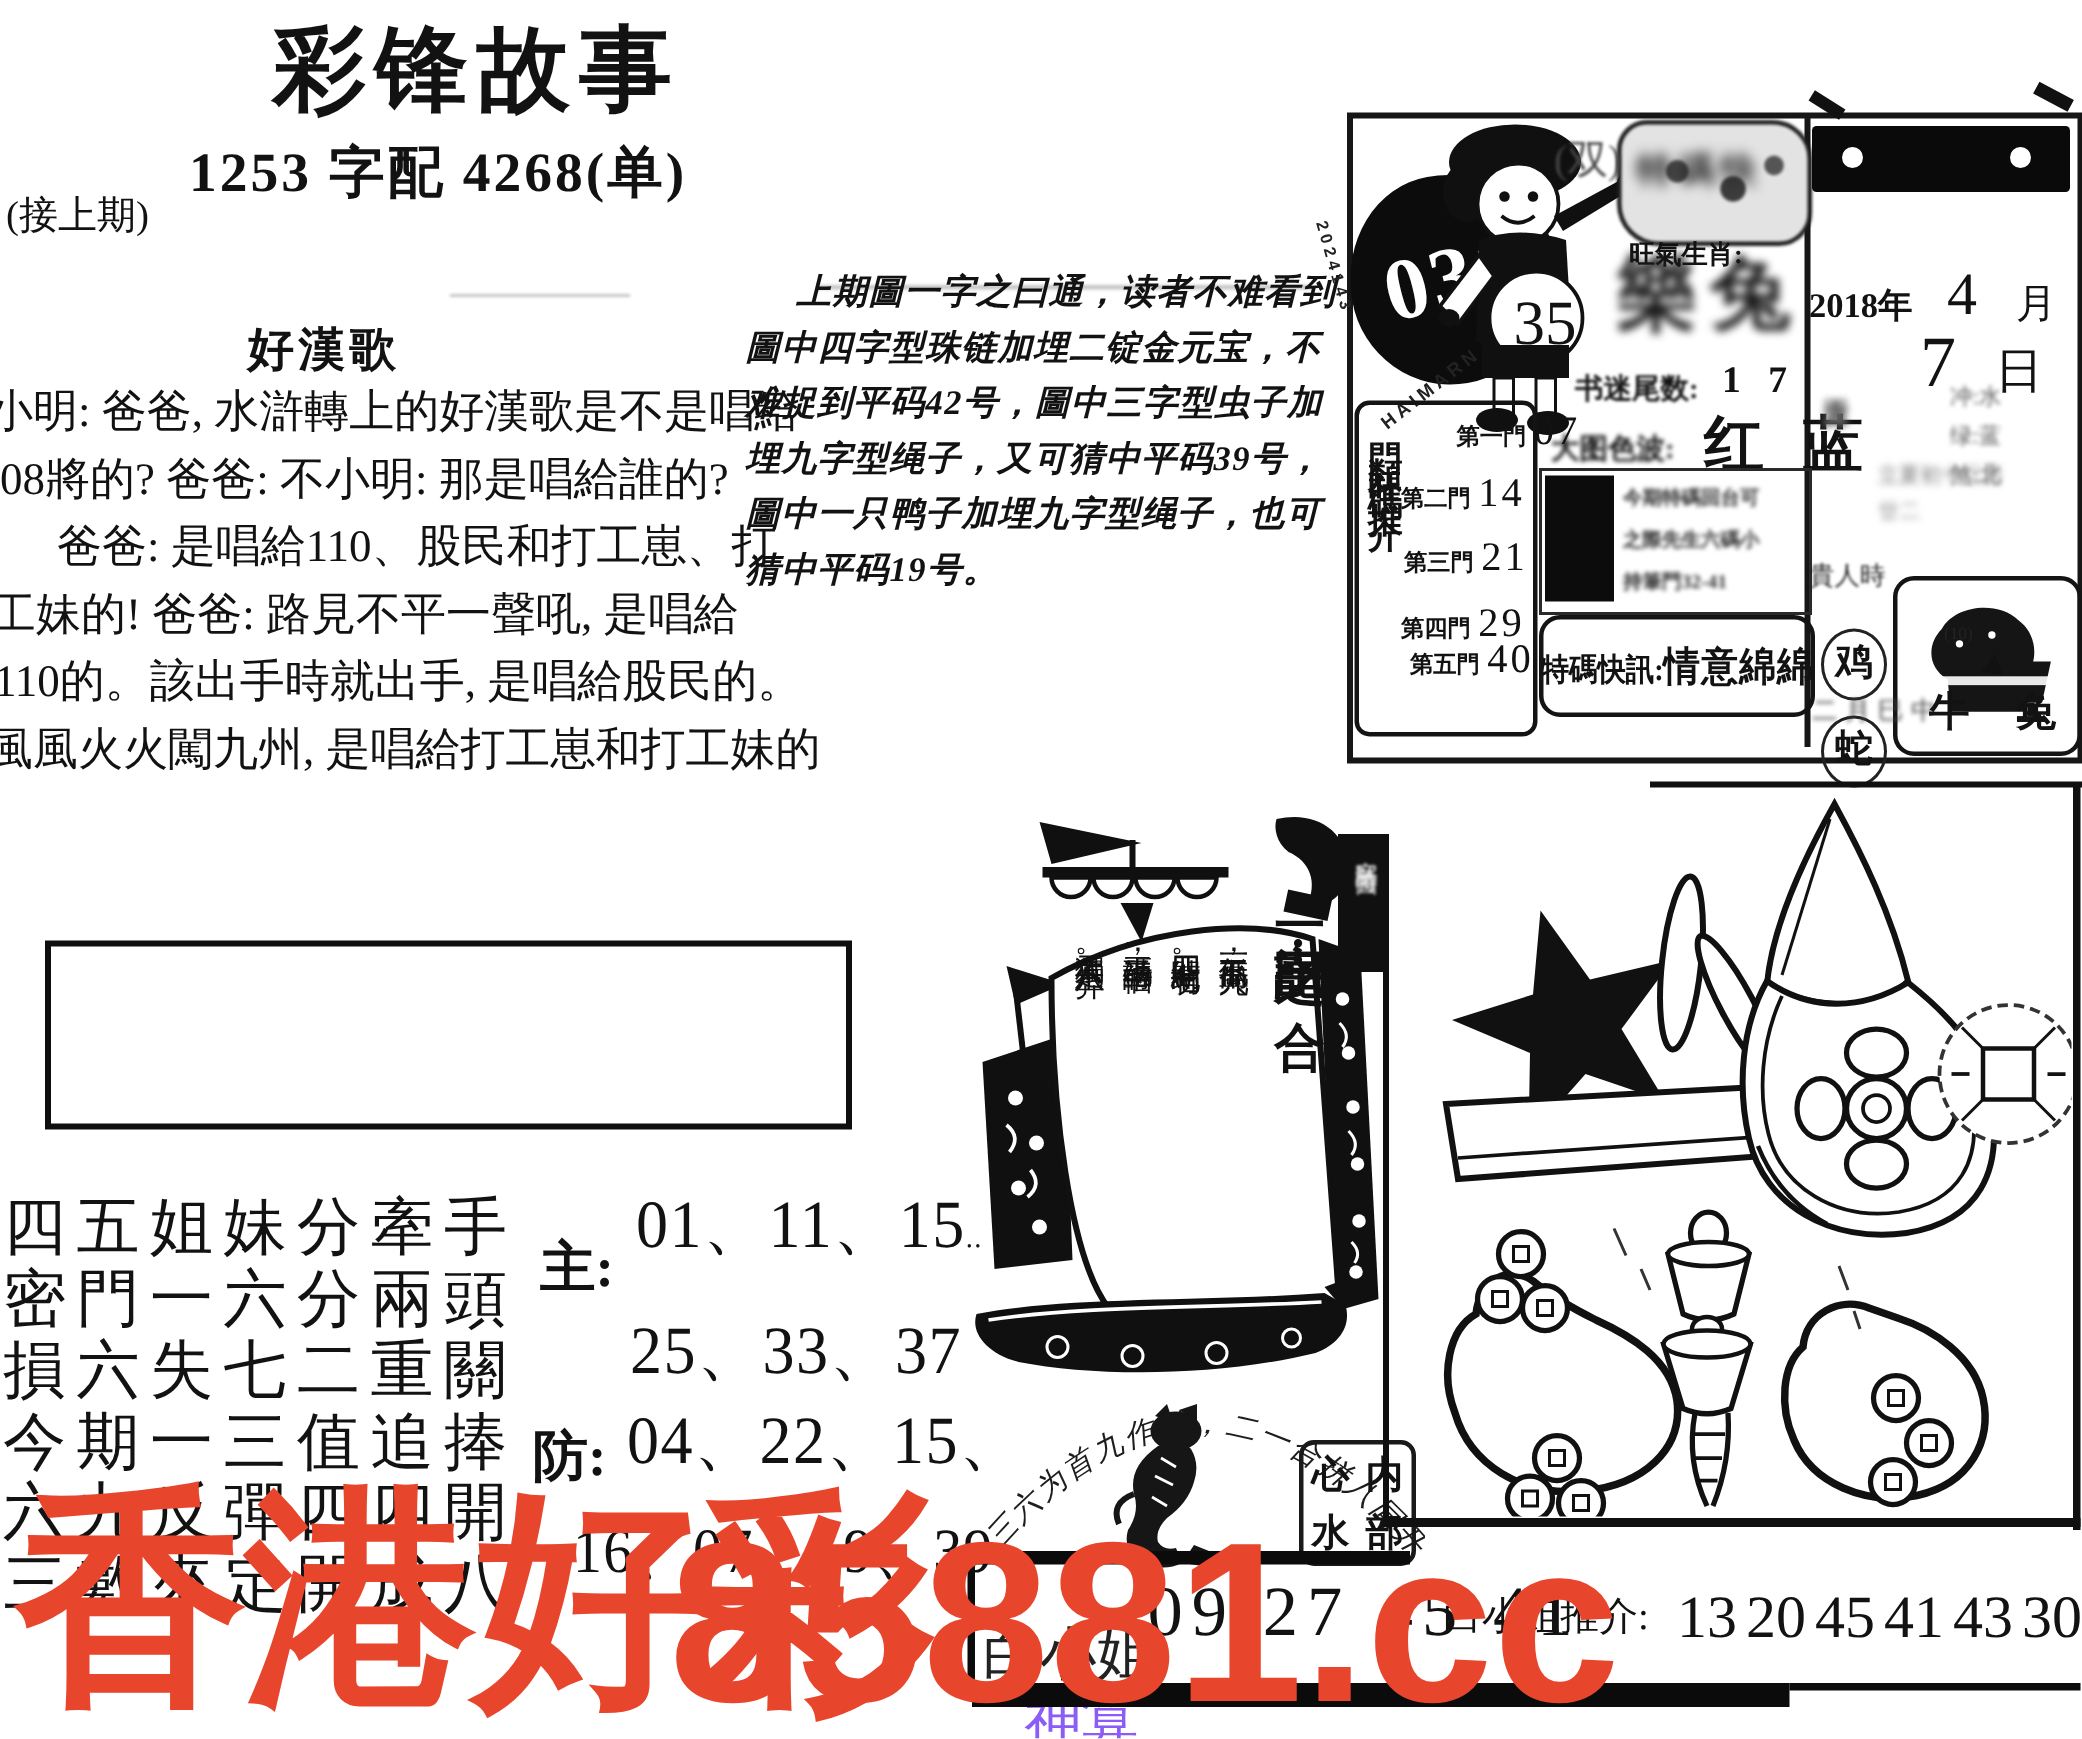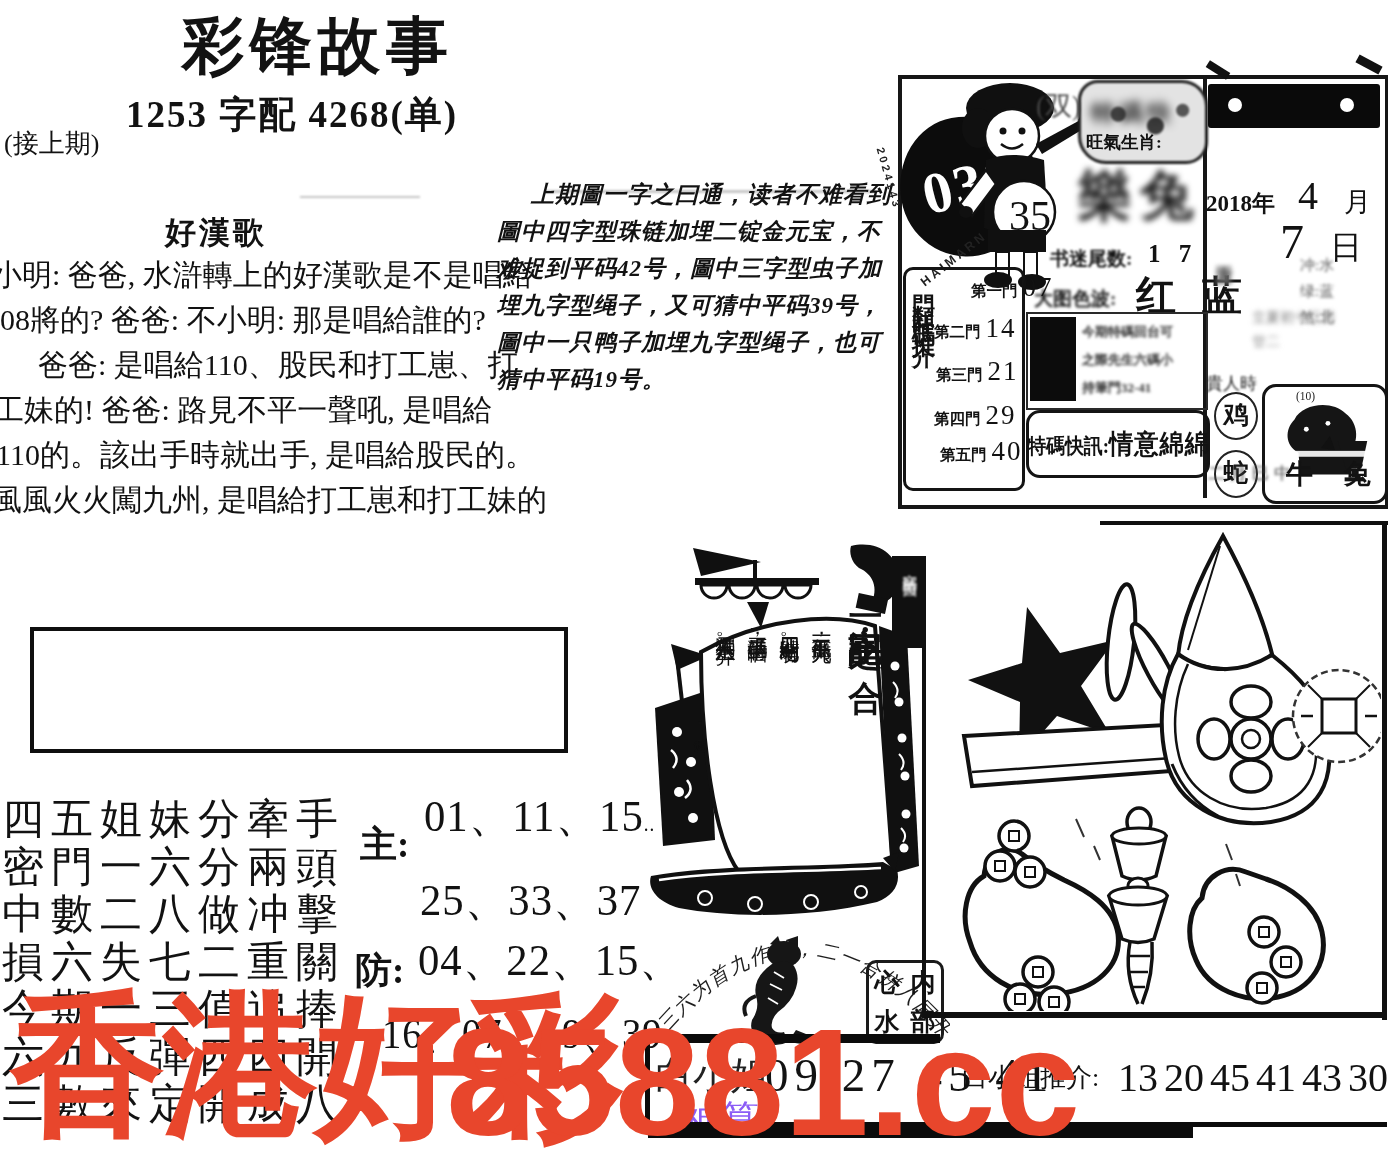--- a/index.html
+++ b/index.html
@@ -1,21 +1,21 @@
 <!DOCTYPE html>
 <html><head>
 <meta charset="utf-8">
 <style>
   html,body{margin:0;padding:0;background:#ffffff;}
   #page{position:relative;width:1388px;height:1159px;background:#fff;overflow:hidden;
         font-family:"Liberation Serif","DejaVu Serif",serif;color:#121212;}
   .a{position:absolute;}
   .nw{white-space:nowrap;}
   .b{font-weight:bold;}
-  .blur05{filter:blur(.5px);} .blur1{filter:blur(1px);} .blur15{filter:blur(1.5px);}
+  .blur05{filter:blur(.5px);margin-top:27px;} .blur1{filter:blur(1px);} .blur15{filter:blur(1.5px);}
   .blur2{filter:blur(2px);} .blur25{filter:blur(2.5px);} .blur3{filter:blur(3px);}
   .vert{writing-mode:vertical-rl;text-orientation:upright;}
   
   .title{font-size:62px;font-weight:bold;letter-spacing:6px;}
   .issue{font-size:37px;font-weight:bold;letter-spacing:2px;}
   .cont{font-size:26px;}
   .storyhead{font-size:31px;font-weight:bold;letter-spacing:3px;}
   .story{font-size:30px;line-height:45px;}
   .review{font-size:23px;font-style:italic;font-weight:bold;line-height:37px;letter-spacing:1px;}
   
@@ -147,21 +147,21 @@
       <span class="l">特碼快訊:</span><span class="v">情意綿綿</span>
     </div>
   </div>
 
   <div class="a doorbox" style="left:903px;top:267px;width:116px;height:218px;"></div>
   <div class="a vert doorlabel" style="left:908px;top:276px;height:206px;">門類旺碼推介</div>
   <div class="a doorrow" style="left:936px;top:272px;margin-left:35px;"><span>第一門</span><b>07</b></div>
   <div class="a doorrow" style="left:934px;top:313px;"><span>第二門</span><b>14</b></div>
   <div class="a doorrow" style="left:936px;top:356px;"><span>第三門</span><b>21</b></div>
   <div class="a doorrow" style="left:934px;top:400px;"><span>第四門</span><b>29</b></div>
-  <div class="a doorrow" style="left:940px;top:436px;"><span>第五門</span><b>40</b></div>
+  <div class="a doorrow" style="left:940px;top:424px;"><span>第五門</span><b>40</b></div>
 
   <div class="a calbar" style="left:1208px;top:84px;width:172px;height:44px;">
     <div class="hole" style="left:20px;"></div>
     <div class="hole" style="left:132px;"></div>
   </div>
   <div class="a" style="left:1206px;top:66px;width:24px;height:8px;background:#111;transform:rotate(32deg);"></div>
   <div class="a" style="left:1356px;top:60px;width:26px;height:9px;background:#111;transform:rotate(28deg);"></div>
 
   <div class="a nw b" style="left:1206px;top:188px;font-size:23px;">2018年</div>
   <div class="a nw" style="left:1298px;top:172px;font-size:40px;">4</div>
@@ -196,21 +196,20 @@
   <div class="a" style="left:1322px;top:436px;width:0;height:0;border-left:7px solid transparent;border-right:7px solid transparent;border-bottom:13px solid #111;transform:rotate(8deg);"></div>
 
   <div class="a nw blur15" style="left:1208px;top:462px;font-size:17px;letter-spacing:5px;color:#444;">二月巳中</div>
   <div class="a nw b" style="left:1286px;top:456px;font-size:27px;letter-spacing:12px;">牛 兔</div>
 
   <div class="a" style="left:30px;top:627px;width:530px;height:118px;border:4px solid #0f0f0f;"></div>
 
   <div class="a poem" style="left:2px;top:796px;">
     <div class="nw">四五姐妹分牽手</div>
     <div class="nw">密門一六分兩頭</div>
-    <div class="nw">中數二八做冲擊</div>
     <div class="nw">損六失七二重關</div>
     <div class="nw">今期一三值追捧</div>
     <div class="nw">六九反彈四四開</div>
     <div class="nw">三數來定開成八</div>
   </div>
 
   <div class="a plabel nw" style="left:360px;top:820px;">主:</div>
   <div class="a nums nw" style="left:424px;top:786px;"><span>01、11、15</span><span style="font-size:20px;">..</span></div>
   <div class="a nums nw" style="left:420px;top:870px;">25、33、37</div>
   <div class="a plabel nw" style="left:355px;top:946px;">防:</div>

